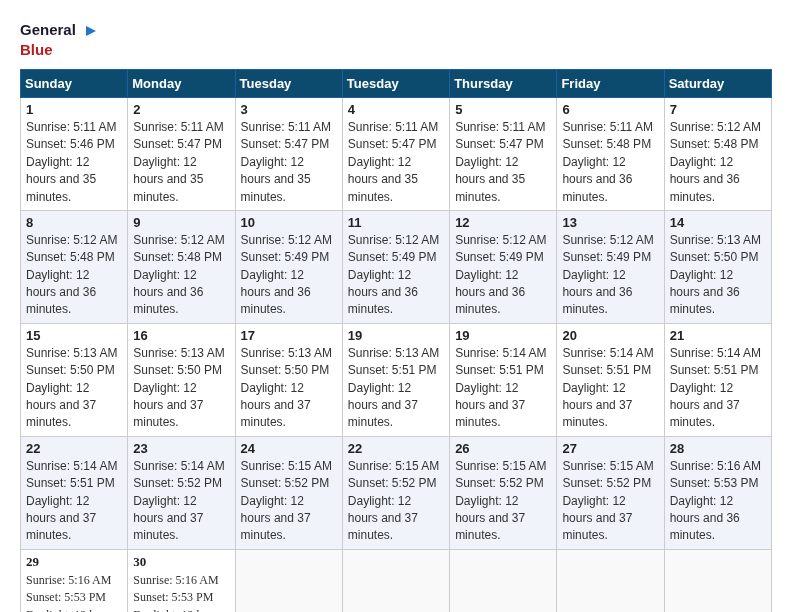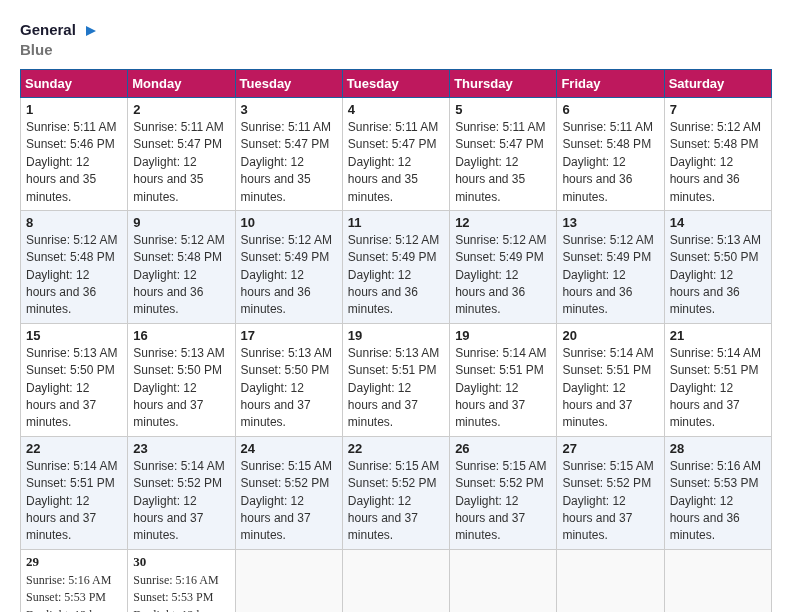--- a/index.html
+++ b/index.html
@@ -32,21 +32,21 @@
     .subtitle {
       font-size: 15px;
       color: #555;
     }
     .calendar {
       width: 100%;
       border-collapse: collapse;
       font-size: 11px;
     }
     .calendar thead tr th {
-      background: #be185d;
+      background: #0c4a6e;
       color: #fff;
       padding: 6px 4px;
       text-align: left;
       font-size: 13px;
       font-weight: bold;
       border: 1px solid #1a5fa0;
     }
     .calendar tbody tr td {
       border: 1px solid #ccc;
       vertical-align: top;
@@ -82,21 +82,21 @@
 <body>
 
 <div class="header-area">
   <div class="logo">
   <div style="line-height:1.2;">
     <span style="font-size:15px;font-weight:bold;color:#1a1a2e;">General</span>
     <svg width="18" height="18" viewBox="0 0 18 18" style="vertical-align:middle;margin-left:2px;">
       <polygon points="4,4 14,9 4,14" fill="#2176c7"></polygon>
     </svg>
     <br>
-    <span style="font-size:15px;font-weight:bold;color:#737373;">Blue</span>
+    <span style="font-size:15px;font-weight:bold;color:#b91c1c;">Blue</span>
   </div>
 </div>
   <div class="title-area">
     <div class="month-title"></div>
     <div class="subtitle"></div>
   </div>
 </div>
 
 <table class="calendar">
   <thead>

